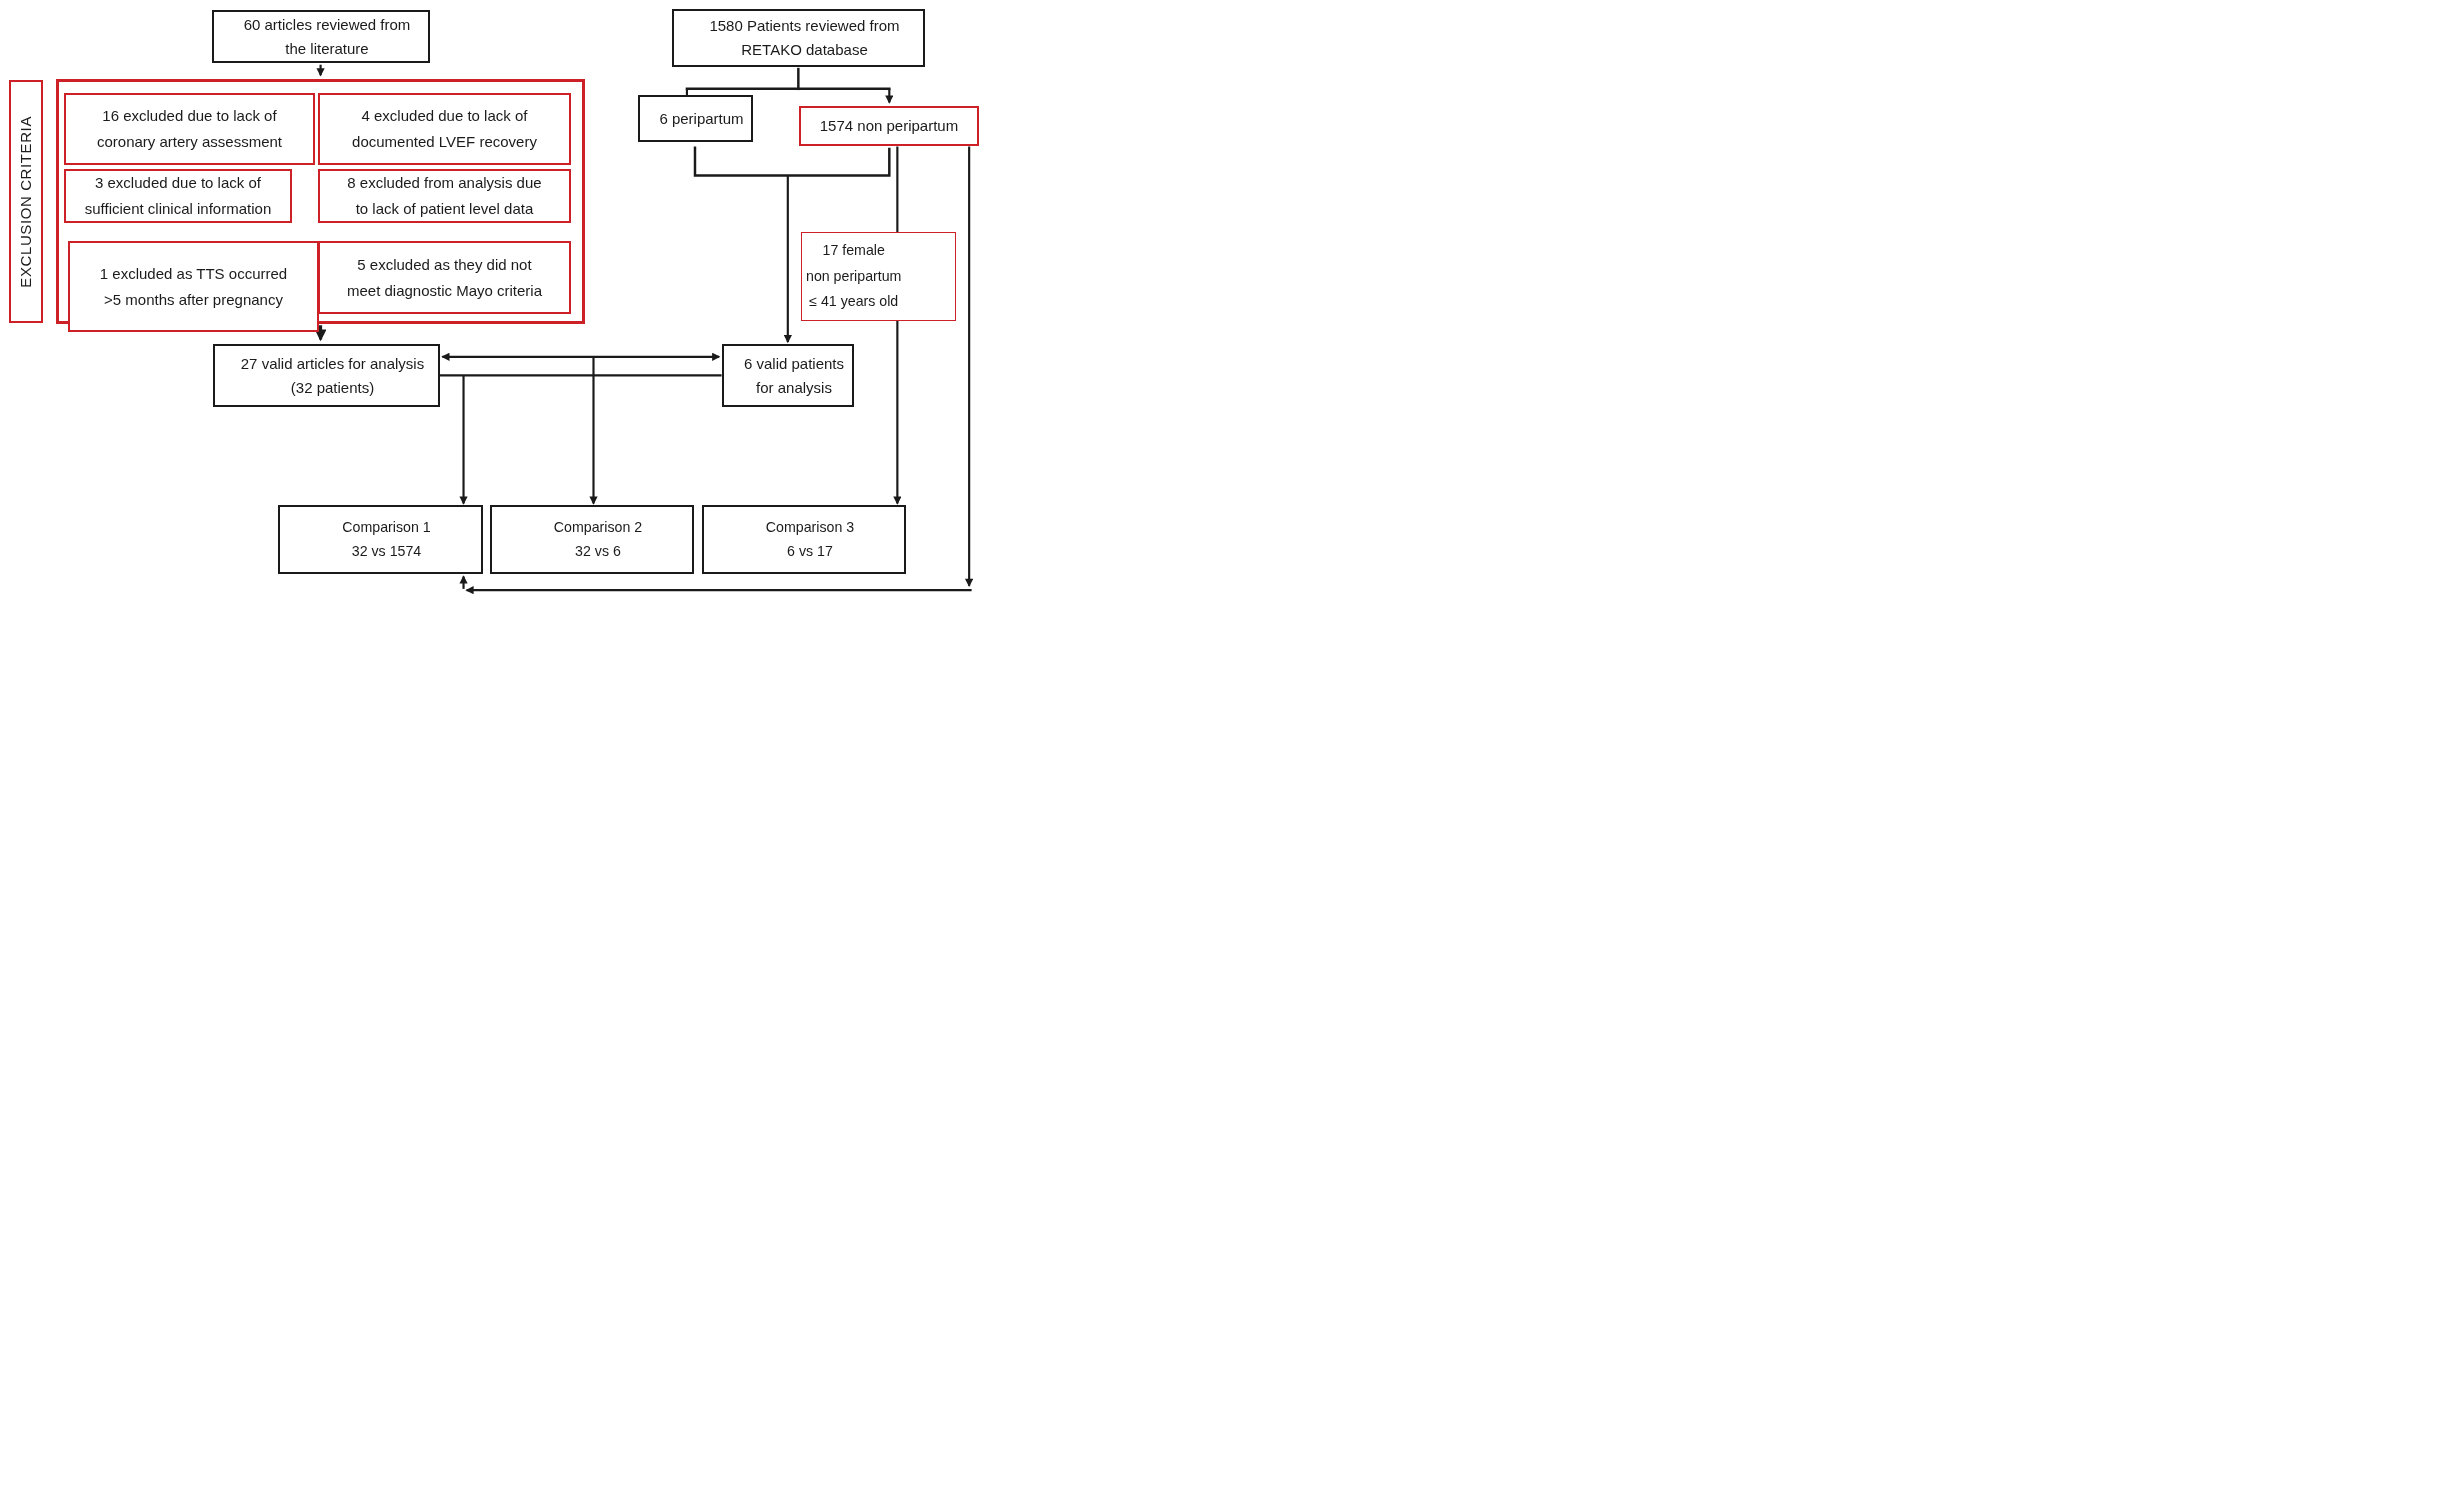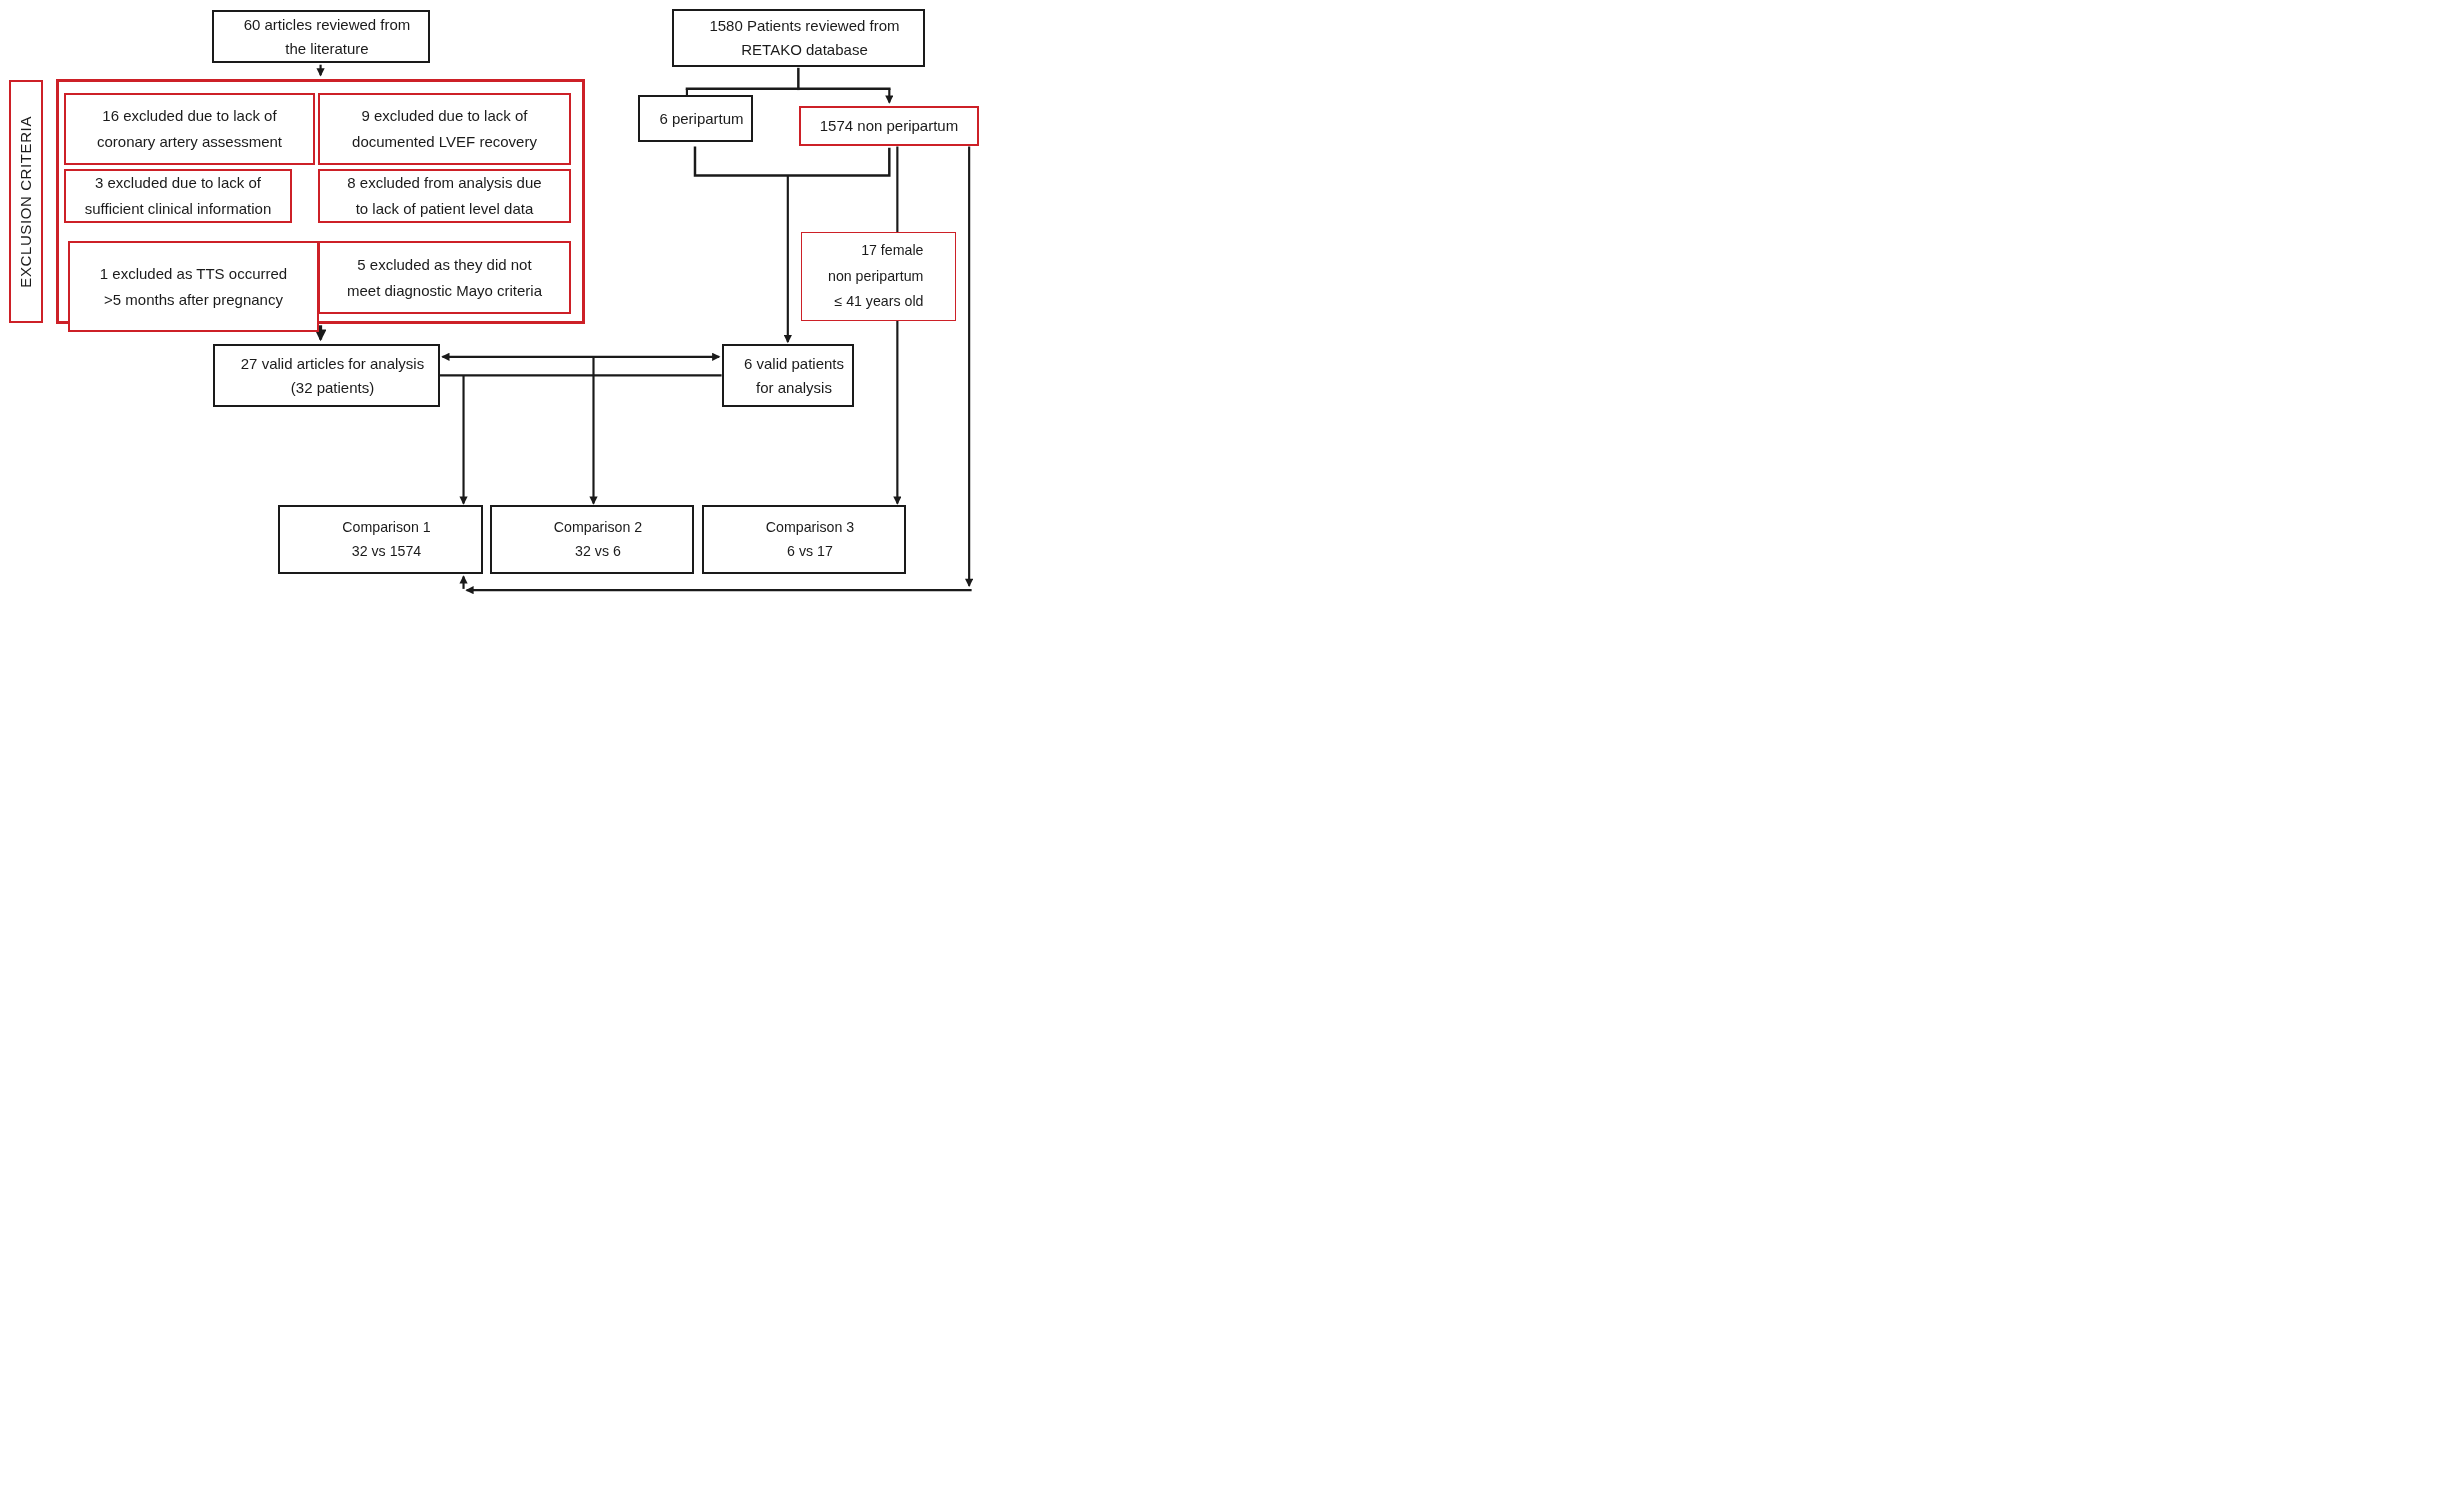--- a/index.html
+++ b/index.html
@@ -20,21 +20,21 @@
   .outer-red { position:absolute; z-index:0; border:3.1px solid var(--red); box-sizing:border-box; background:#ffffff; }
   .cell { font-size:15px; line-height:1.72; }
   .vlabel {
     position:absolute; z-index:1; border:2.5px solid var(--red); background:#fff;
     display:flex; align-items:center; justify-content:center; box-sizing:border-box;
   }
   .vlabel span {
     writing-mode:vertical-rl; transform:rotate(180deg);
     font-size:15px; letter-spacing:0.6px; color:#1b1b1b; white-space:nowrap;
   }
-  .left-text { justify-content:flex-start; text-align:right; padding-left:26px; line-height:1.8; }
+  .left-text { justify-content:flex-start; text-align:center; padding-left:4px; line-height:1.8; }
   .comp { font-size:14.2px; line-height:1.65; }
 </style>
 </head>
 <body>
 
 <div class="canvas">
 
   <svg class="lines" viewBox="0 0 1590 970" xmlns="http://www.w3.org/2000/svg">
     <defs>
       <marker id="arr" viewBox="0 0 10 10" refX="8.5" refY="5" markerWidth="4.2" markerHeight="3.8" orient="auto-start-reverse" markerUnits="strokeWidth">
@@ -69,21 +69,21 @@
 
   <div class="vlabel" style="left:8.7px; top:80px; width:34px; height:243px;">
     <span>EXCLUSION CRITERIA</span>
   </div>
 
   <div class="outer-red" style="left:56px; top:79px; width:529px; height:245px;"></div>
 
   <div class="node b-red cell" style="left:64px; top:93px; width:251px; height:72px;">16 excluded due to lack of
 coronary artery assessment</div>
 
-  <div class="node b-red cell" style="left:318px; top:93px; width:253px; height:72px;">9 excluded due to lack of
+  <div class="node b-red cell" style="left:318px; top:93px; width:253px; height:72px;">4 excluded due to lack of
 documented LVEF recovery</div>
 
   <div class="node b-red cell" style="left:64px; top:169px; width:228px; height:54px;">3 excluded due to lack of
 sufficient clinical information</div>
 
   <div class="node b-red cell" style="left:318px; top:169px; width:253px; height:54px;">8 excluded from analysis due
 to lack of patient level data</div>
 
   <div class="node b-red cell" style="left:68px; top:241px; width:251px; height:91px;">1 excluded as TTS occurred
 &gt;5 months after pregnancy</div>

